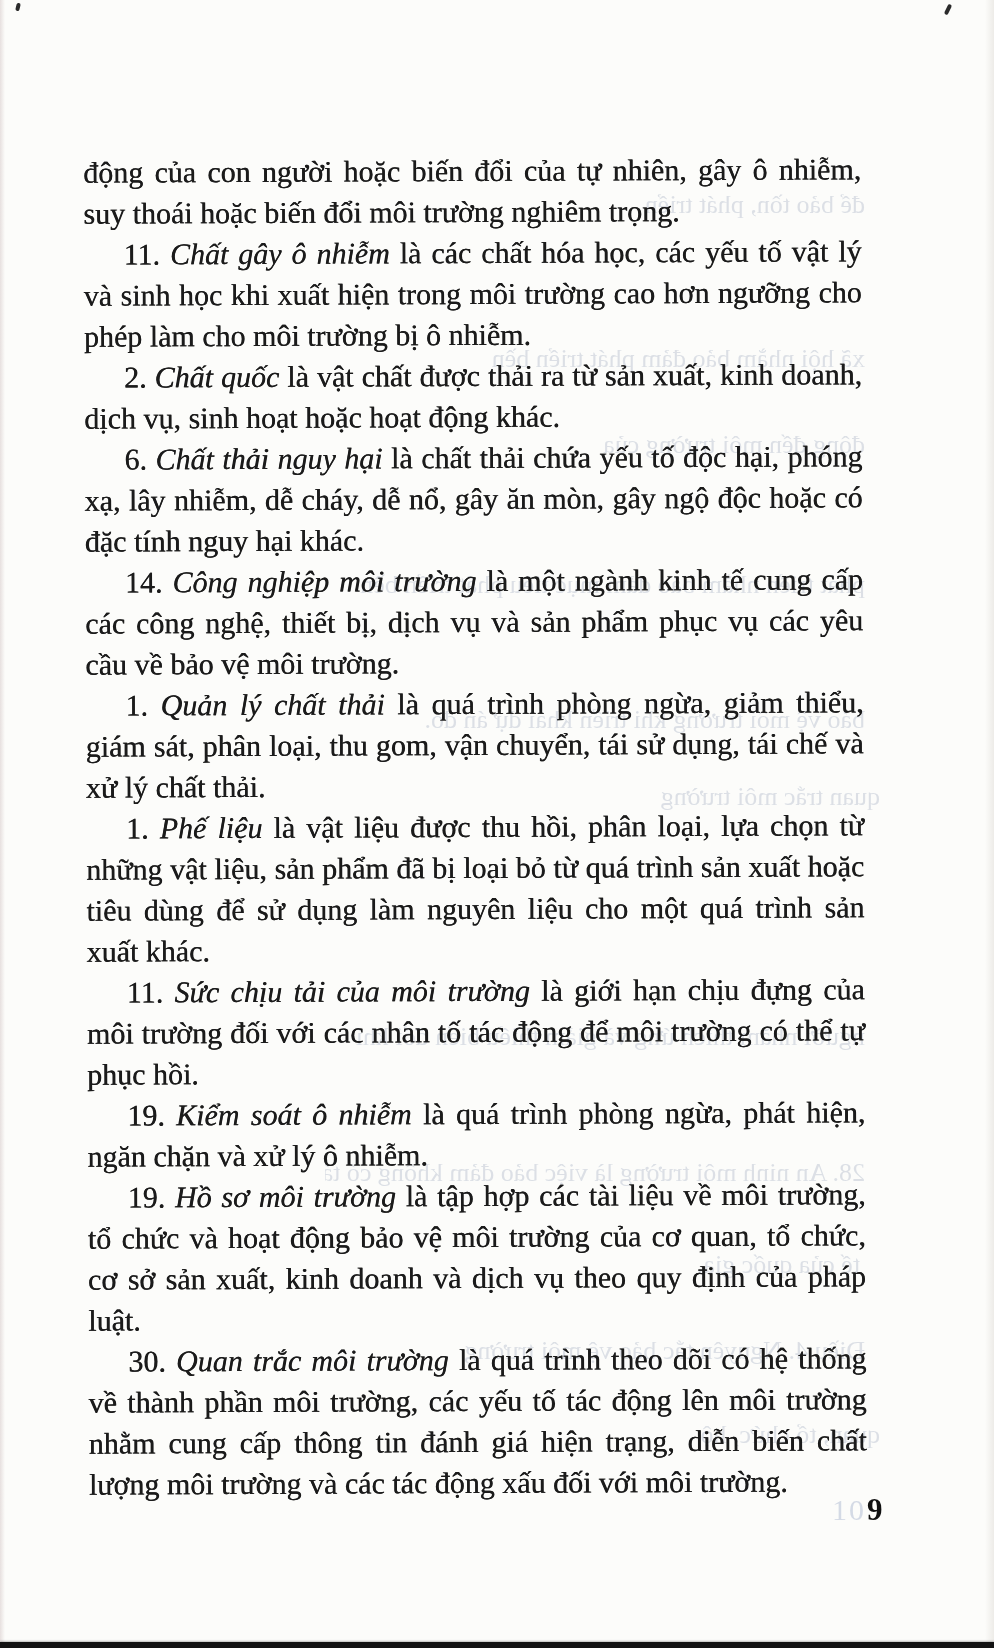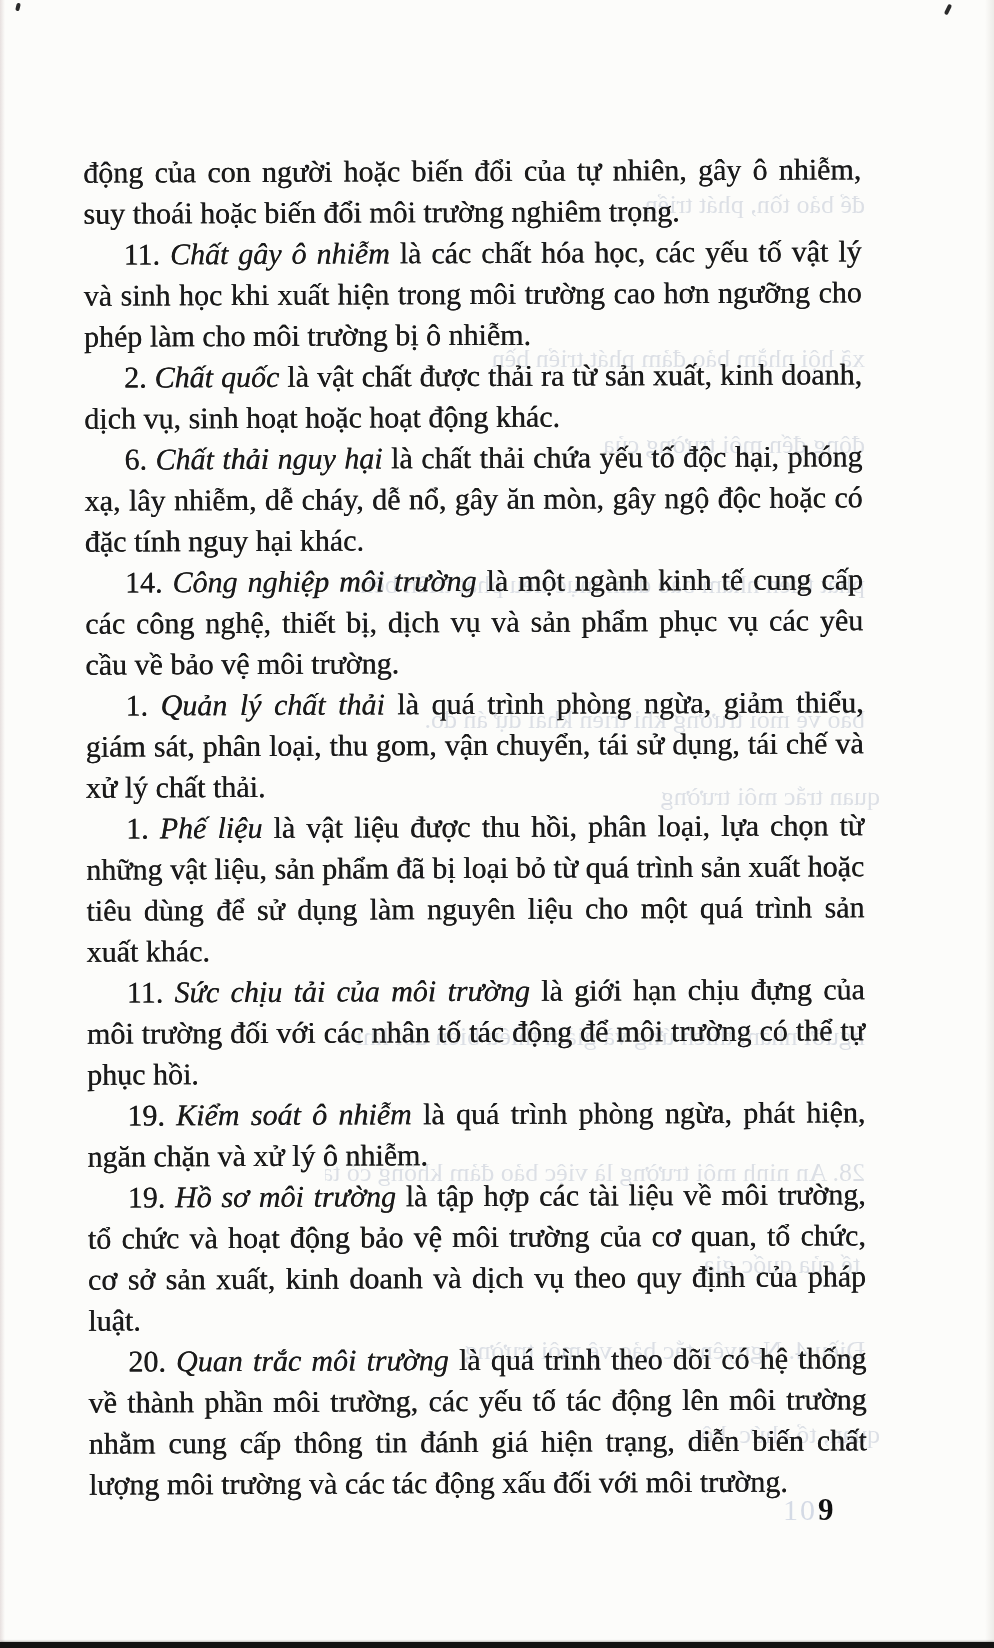--- a/index.html
+++ b/index.html
@@ -61,21 +61,21 @@
   .text-block p.first {
     text-indent: 0;
   }
   .text-block em {
     font-style: italic;
   }
 
   
   .page-number-wrap {
     position: absolute;
-    left: 783px;
+    left: 832px;
     top: 1492px;
     z-index: 2;
     white-space: nowrap;
   }
   .ghost-number {
     font-size: 30px;
     color: #bfc8da;
     opacity: 0.65;
     letter-spacing: 2px;
     filter: blur(0.5px);
@@ -131,21 +131,21 @@
       <p class="para first"><span>động của con người hoặc biến đổi của tự nhiên, gây ô nhiễm, suy thoái hoặc biến đổi môi trường nghiêm trọng.</span></p>
       <p class="para"><span>11. </span><em>Chất gây ô nhiễm </em><span>là các chất hóa học, các yếu tố vật lý và sinh học khi xuất hiện trong môi trường cao hơn ngưỡng cho phép làm cho môi trường bị ô nhiễm.</span></p>
       <p class="para"><span>2. </span><em>Chất quốc </em><span>là vật chất được thải ra từ sản xuất, kinh doanh, dịch vụ, sinh hoạt hoặc hoạt động khác.</span></p>
       <p class="para"><span>6. </span><em>Chất thải nguy hại </em><span>là chất thải chứa yếu tố độc hại, phóng xạ, lây nhiễm, dễ cháy, dễ nổ, gây ăn mòn, gây ngộ độc hoặc có đặc tính nguy hại khác.</span></p>
       <p class="para"><span>14. </span><em>Công nghiệp môi trường </em><span>là một ngành kinh tế cung cấp các công nghệ, thiết bị, dịch vụ và sản phẩm phục vụ các yêu cầu về bảo vệ môi trường.</span></p>
       <p class="para"><span>1. </span><em>Quản lý chất thải </em><span>là quá trình phòng ngừa, giảm thiểu, giám sát, phân loại, thu gom, vận chuyển, tái sử dụng, tái chế và xử lý chất thải.</span></p>
       <p class="para"><span>1. </span><em>Phế liệu </em><span>là vật liệu được thu hồi, phân loại, lựa chọn từ những vật liệu, sản phẩm đã bị loại bỏ từ quá trình sản xuất hoặc tiêu dùng để sử dụng làm nguyên liệu cho một quá trình sản xuất khác.</span></p>
       <p class="para"><span>11. </span><em>Sức chịu tải của môi trường </em><span>là giới hạn chịu đựng của môi trường đối với các nhân tố tác động để môi trường có thể tự phục hồi.</span></p>
       <p class="para"><span>19. </span><em>Kiểm soát ô nhiễm </em><span>là quá trình phòng ngừa, phát hiện, ngăn chặn và xử lý ô nhiễm.</span></p>
       <p class="para"><span>19. </span><em>Hồ sơ môi trường </em><span>là tập hợp các tài liệu về môi trường, tổ chức và hoạt động bảo vệ môi trường của cơ quan, tổ chức, cơ sở sản xuất, kinh doanh và dịch vụ theo quy định của pháp luật.</span></p>
-      <p class="para"><span>20. </span><em>Quan trắc môi trường </em><span>là quá trình theo dõi có hệ thống về thành phần môi trường, các yếu tố tác động lên môi trường nhằm cung cấp thông tin đánh giá hiện trạng, diễn biến chất lượng môi trường và các tác động xấu đối với môi trường.</span></p>
+      <p class="para"><span>30. </span><em>Quan trắc môi trường </em><span>là quá trình theo dõi có hệ thống về thành phần môi trường, các yếu tố tác động lên môi trường nhằm cung cấp thông tin đánh giá hiện trạng, diễn biến chất lượng môi trường và các tác động xấu đối với môi trường.</span></p>
     </div>
 
   <div class="page-number-wrap">
     <span class="ghost-number">10</span><span class="page-number">9</span>
   </div>
 
   <div class="bottom-strip" style="background: rgb(18, 18, 18);"></div>
 
 </div>
 

